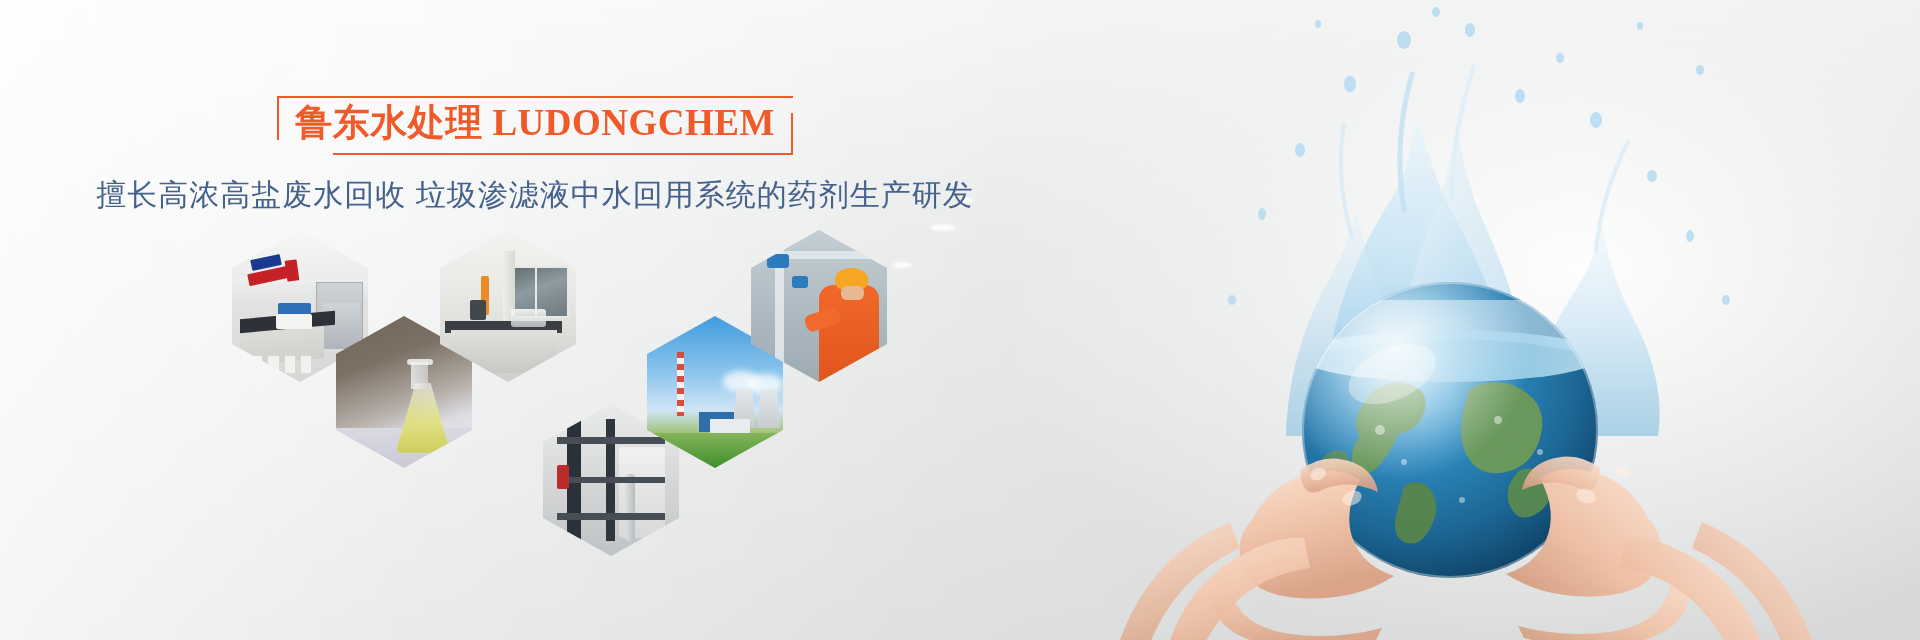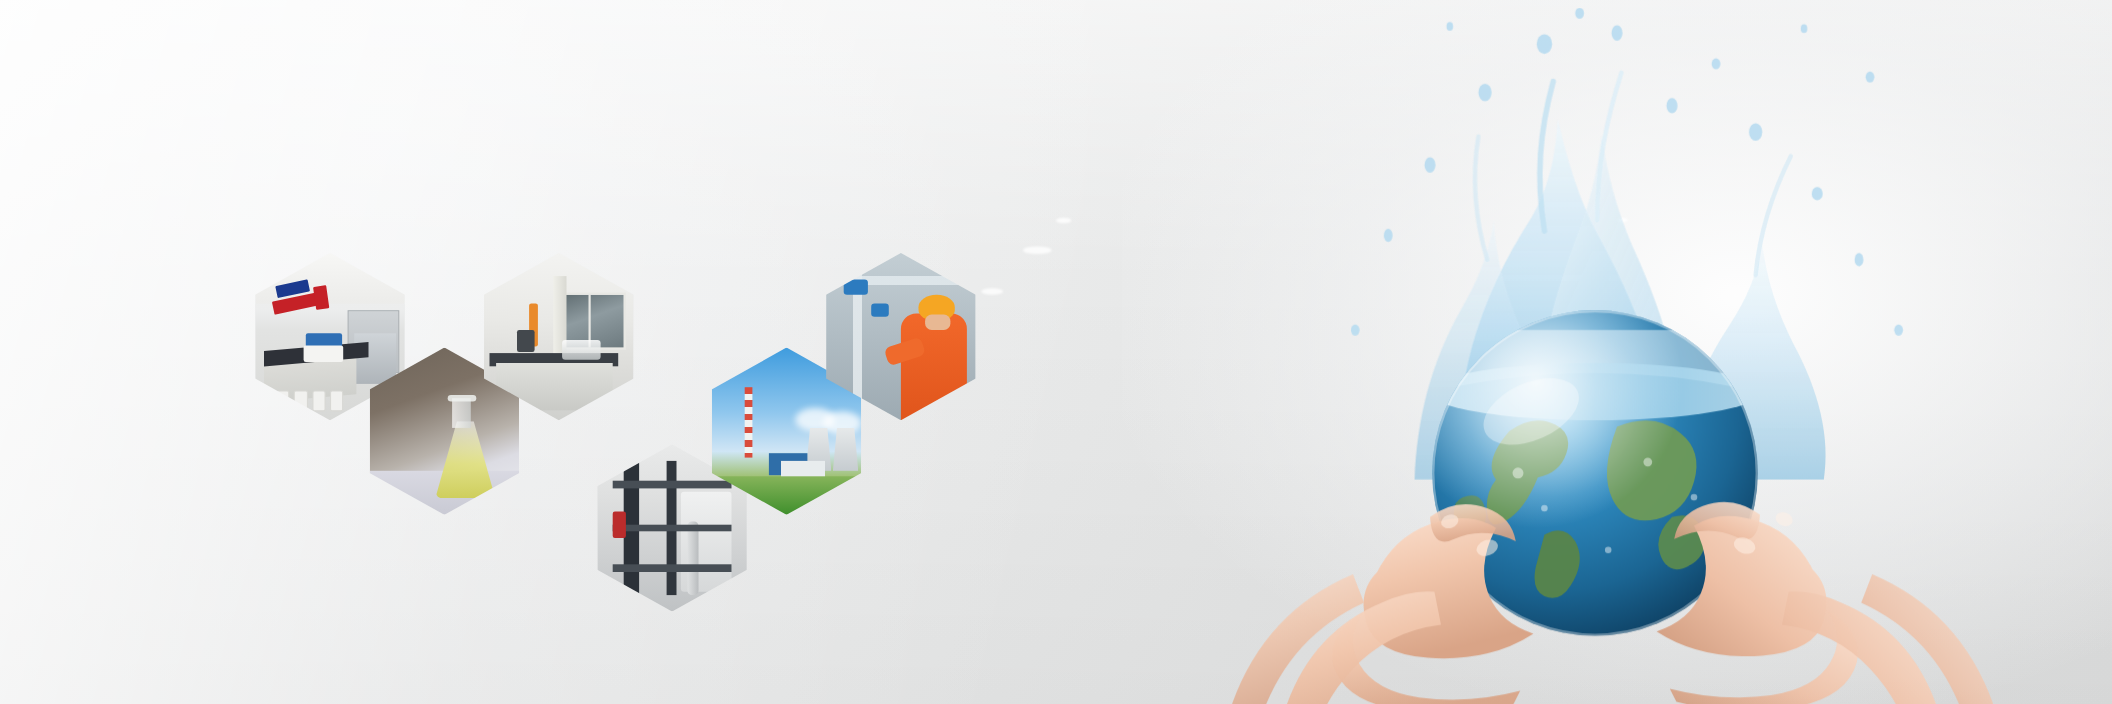--- a/index.html
+++ b/index.html
@@ -211,20 +211,32 @@
 
   <div id="bg-sheen"></div>
   <div id="bg-right-glow"></div>
 
   <div class="speck" style="left:930px;top:224px;width:26px;height:7px;"></div>
   <div class="speck" style="left:892px;top:262px;width:20px;height:6px;"></div>
   <div class="speck" style="left:828px;top:296px;width:16px;height:5px;"></div>
   <div class="speck" style="left:960px;top:198px;width:14px;height:5px;"></div>
   <div class="speck" style="left:1470px;top:198px;width:10px;height:4px;"></div>
 
+  <div id="text-block">
+
+    <div id="title-frame">
+      <div id="frame-corner-tl"></div>
+      <div id="frame-line-top-right"></div>
+      <div id="frame-line-bottom-left"></div>
+      <div id="frame-corner-br"></div>
+      <div id="title-text">鲁东水处理 LUDONGCHEM</div>
+    </div>
+
+    <div id="subtitle">擅长高浓高盐废水回收  垃圾渗滤液中水回用系统的药剂生产研发</div>
+  </div>
 
   <div id="hex-cluster">
 
     <div class="hex" id="hex-lab-room">
       <div class="hex-inner">
         <div class="lab-ceiling"></div>
         <div class="lab-cabinet"></div>
         <div class="lab-machine"></div>
         <div class="slogan-blue"></div>
         <div class="slogan-red"></div>

